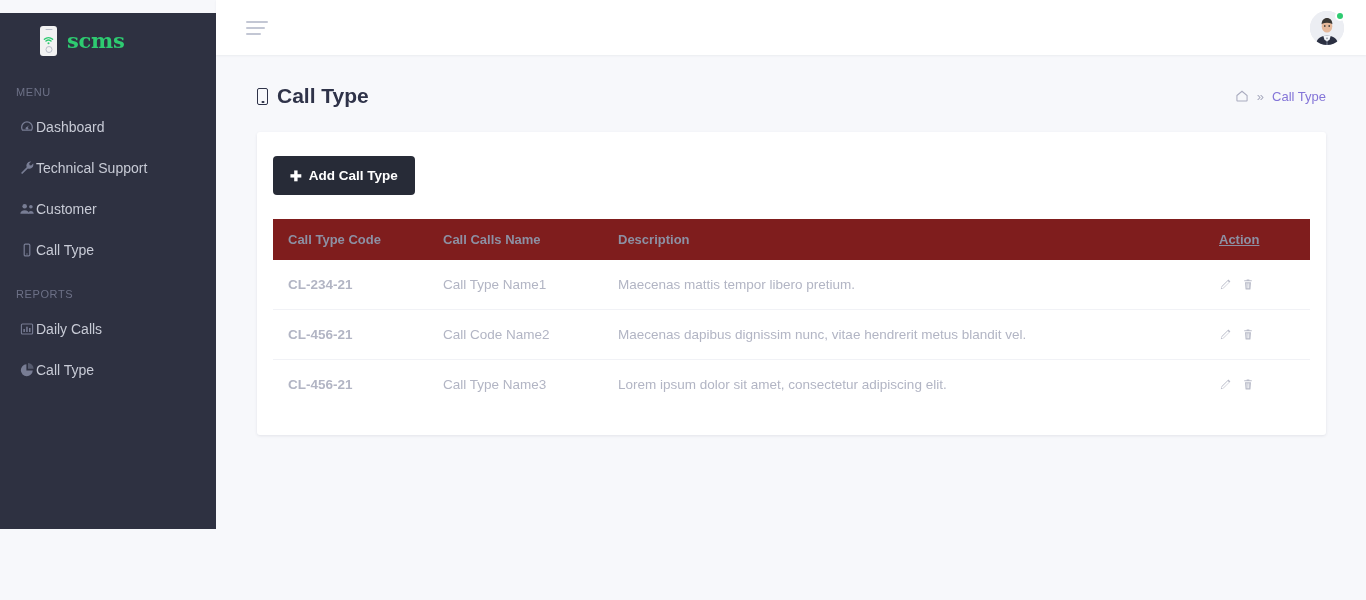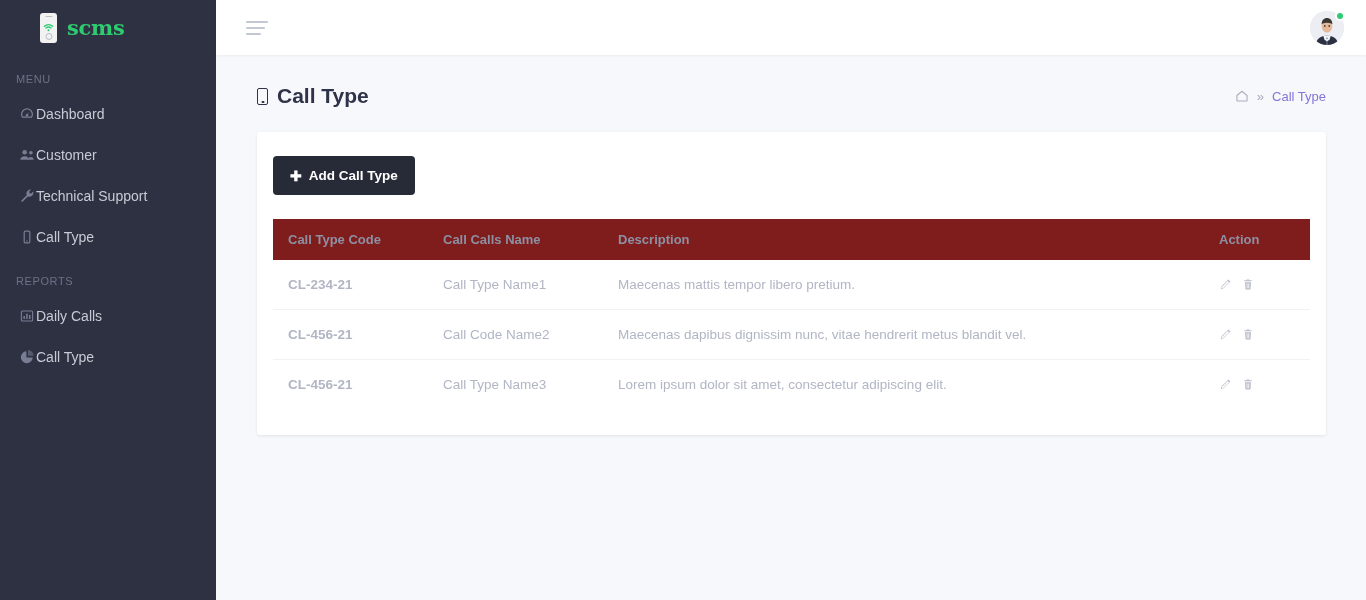--- a/index.html
+++ b/index.html
@@ -6,24 +6,25 @@
   html, body {
     width: 1366px; height: 600px;
     font-family: "Liberation Sans", sans-serif;
     background: #f7f8fb;
     overflow: hidden;
   }
   .app { display: flex; width: 1366px; height: 600px; }
 
   
   .sidebar {
-    width: 216px; height: 600px;
+    width: 216px; height: 516px;
     background: #2e3141;
     flex: 0 0 216px;
     position: relative;
+    margin-top: 13px;
   }
   .brand {
     height: 55px;
     display: flex; align-items: center;
     padding-left: 40px;
     gap: 10px;
   }
   .brand-phone {
     width: 17px; height: 30px;
     border-radius: 3px;
@@ -175,21 +176,21 @@
     font-size: 13.5px;
     padding: 17px 10px;
     border-bottom: 1px solid #f1f2f6;
     vertical-align: middle;
   }
   tbody tr:last-child td { border-bottom: none; }
   tbody td:first-child { padding-left: 15px; font-weight: bold; }
   .col-code { width: 160px; }
   .col-name { width: 175px; }
   .col-desc { width: auto; }
-  .col-action { width: 105px; }
+  .col-action { width: 105px; text-decoration: underline; }
   .action-cell { padding-left: 14px; }
   .act-icons { display: flex; align-items: center; gap: 10px; }
   .act-icon { color: #b9bcc9; cursor: pointer; display: flex; }
 </style>
 </head>
 <body>
 
 <div class="app">
 
   <aside class="sidebar">
@@ -213,37 +214,37 @@
           <path d="M8 2.2A6 6 0 0 0 2 8.2a5.9 5.9 0 0 0 1.1 3.5h9.8A5.9 5.9 0 0 0 14 8.2a6 6 0 0 0-6-6zm0 1.3a4.7 4.7 0 0 1 4.7 4.7c0 .8-.2 1.5-.5 2.2H3.8a4.6 4.6 0 0 1-.5-2.2A4.7 4.7 0 0 1 8 3.5z"></path>
           <circle cx="8" cy="9.3" r="1.3"></circle>
           <path d="M8.4 8.6l2.3-2.6-2.9 2z"></path>
         </svg>
       </span>
       <span class="nav-label">Dashboard</span>
     </div>
 
     <div class="nav-item">
       <span class="nav-icon">
+        <svg width="16" height="16" viewBox="0 0 16 16" fill="currentColor">
+          <path d="M11.3 1.6a4 4 0 0 0-3.6 5.6L2 12.9l1.2 1.2 5.7-5.7a4 4 0 0 0 5.5-3.7 4 4 0 0 0-.2-1.1l-2 2-1.6-.4-.4-1.6 2-2a4 4 0 0 0-.9 0z"></path>
+        </svg>
+      </span>
+      <span class="nav-label">Technical Support</span>
+    </div>
+
+    <div class="nav-item">
+      <span class="nav-icon">
         <svg width="17" height="16" viewBox="0 0 18 16" fill="currentColor">
           <circle cx="6" cy="5" r="2.4"></circle>
           <path d="M1.4 13c0-2.3 2-3.6 4.6-3.6S10.6 10.7 10.6 13z"></path>
           <circle cx="12.6" cy="5.6" r="1.9"></circle>
           <path d="M9.6 13c0-1.9 1.4-3 3-3s3 1.1 3 3z"></path>
         </svg>
       </span>
       <span class="nav-label">Customer</span>
-    </div>
-
-    <div class="nav-item">
-      <span class="nav-icon">
-        <svg width="16" height="16" viewBox="0 0 16 16" fill="currentColor">
-          <path d="M11.3 1.6a4 4 0 0 0-3.6 5.6L2 12.9l1.2 1.2 5.7-5.7a4 4 0 0 0 5.5-3.7 4 4 0 0 0-.2-1.1l-2 2-1.6-.4-.4-1.6 2-2a4 4 0 0 0-.9 0z"></path>
-        </svg>
-      </span>
-      <span class="nav-label">Technical Support</span>
     </div>
 
     <div class="nav-item">
       <span class="nav-icon">
         <svg width="16" height="16" viewBox="0 0 16 16" fill="none">
           <rect x="5.2" y="2.2" width="5.6" height="11.6" rx="1.1" stroke="currentColor" stroke-width="1.2"></rect>
           <rect x="7.1" y="11.6" width="1.8" height="0.9" rx="0.45" fill="currentColor"></rect>
         </svg>
       </span>
       <span class="nav-label">Call Type</span>

